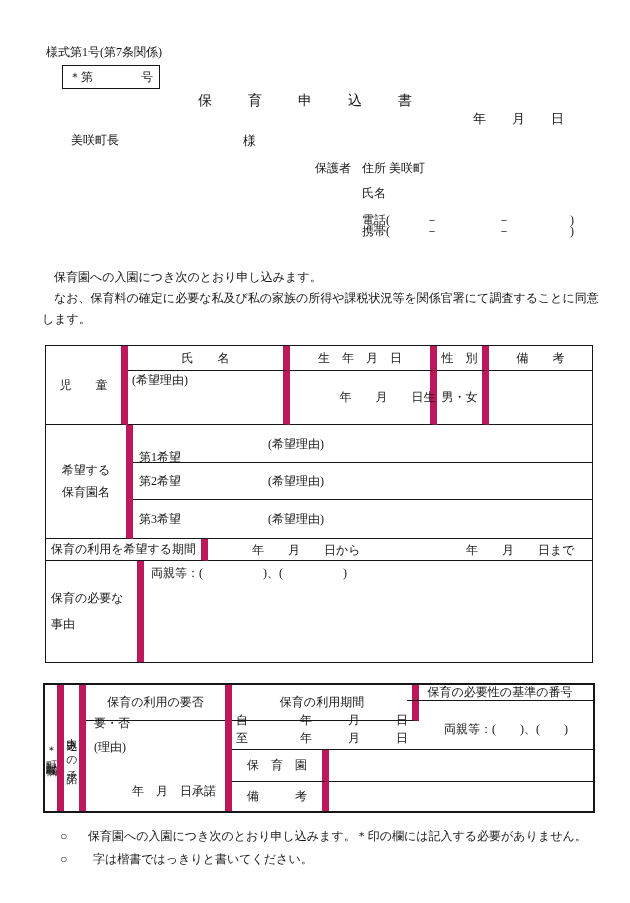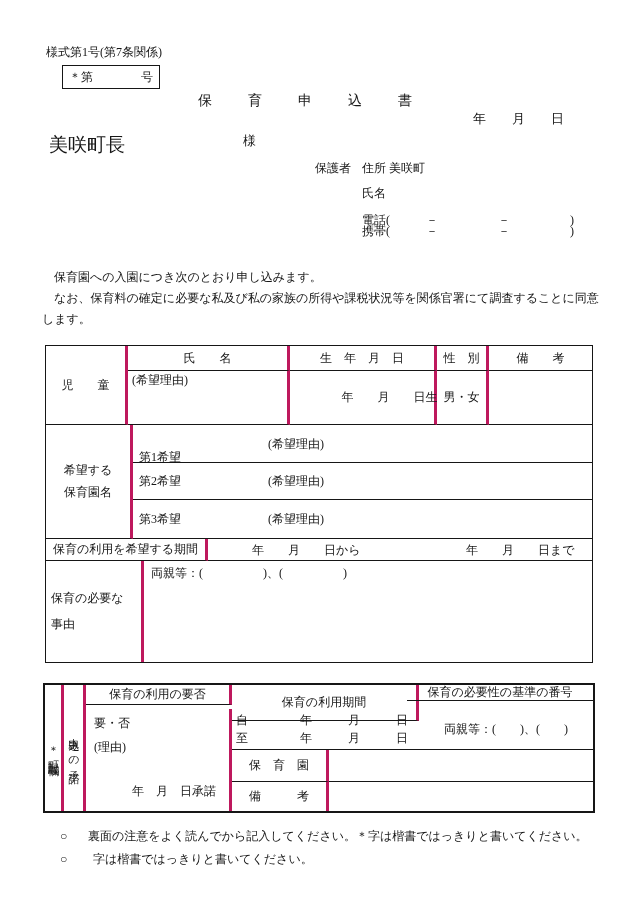--- a/index.html
+++ b/index.html
@@ -1,20 +1,20 @@
 <!DOCTYPE html>
 <html><head>
 <meta charset="utf-8">
 <style>
   html,body{margin:0;padding:0;background:#e8e8e8}
   .page{position:relative;width:630px;height:903px;background:#ffffff;margin:0 auto;
         font-family:"Liberation Serif","DejaVu Serif",serif;color:#161616;font-size:12px;overflow:hidden}
   .abs{position:absolute;white-space:pre;line-height:1.15}
   .cell{position:absolute;box-sizing:border-box}
-  .br{border-right:3px solid #be185d}
+  .br{border-right:7px solid #be185d}
   .bb{border-bottom:1px solid #161616}
   .ctr{display:flex;align-items:center;justify-content:center;white-space:pre;text-align:center}
   .col{display:flex;flex-direction:column;align-items:flex-start;justify-content:center}
   .t1{position:absolute;left:45px;top:345px;width:548px;height:318px;border:1px solid #161616;box-sizing:border-box}
   .t2{position:absolute;left:43px;top:683px;width:552px;height:130px;border:2px solid #161616;box-sizing:border-box}
   .vtext{writing-mode:vertical-rl;text-orientation:upright;letter-spacing:2px;font-size:11px;line-height:1}
   .numbox{position:absolute;left:62px;top:65px;width:98px;height:24px;border:1px solid #161616;box-sizing:border-box;
           display:flex;align-items:center;justify-content:space-between;padding:0 6px;white-space:pre}
 </style>
 </head>
@@ -24,21 +24,21 @@
 
   <div class="abs" style="left:46px;top:46px">様式第1号(第7条関係)</div>
   <div class="numbox">
     <span>＊第</span>
     <span>号</span>
   </div>
 
   <div class="abs" style="left:198px;top:93px;font-size:14px;letter-spacing:11px">保　育　申　込　書</div>
   <div class="abs" style="left:473px;top:112px;font-size:13px">年　　月　　日</div>
 
-  <div class="abs" style="left:49px;top:134px;font-size:19px">美咲町長</div>
+  <div class="abs" style="left:71px;top:134px;font-size:12px">美咲町長</div>
   <div class="abs" style="left:243px;top:134px;font-size:13px">様</div>
 
   <div class="abs" style="left:315px;top:162px">保護者</div>
   <div class="abs" style="left:362px;top:162px">住所 美咲町</div>
   <div class="abs" style="left:362px;top:187px">氏名</div>
   <div class="abs" style="left:362px;top:214px">電話(　　　－　　　　　－　　　　　)</div>
   <div class="abs" style="left:362px;top:225px">携帯(　　　－　　　　　－　　　　　)</div>
 
   <div class="abs" style="left:42px;top:271px">　保育園への入園につき次のとおり申し込みます。</div>
   <div class="abs" style="left:42px;top:292px">　なお、保育料の確定に必要な私及び私の家族の所得や課税状況等を関係官署にて調査することに同意</div>
@@ -91,21 +91,21 @@
   </div>
 
   <div class="t2">
     <div class="cell ctr br" style="left:0;top:0;width:19px;height:126px">
       <span class="vtext">＊町記載欄</span>
     </div>
     <div class="cell ctr br" style="left:19px;top:0;width:22px;height:126px">
       <span class="vtext">申込みの承諾</span>
     </div>
 
-    <div class="cell ctr br bb" style="left:41px;top:0;width:146px;height:20px">保育の利用の要否</div>
+    <div class="cell ctr br bb" style="left:41px;top:0;width:146px;height:36px">保育の利用の要否</div>
     <div class="cell ctr br bb" style="left:187px;top:0;width:187px;height:36px">保育の利用期間</div>
     <div class="cell ctr bb" style="left:362px;top:0;right:0;height:16px">保育の必要性の基準の番号</div>
 
     <div class="cell br" style="left:41px;top:24px;width:146px;bottom:0">
       <span class="abs" style="left:8px;top:8px">要・否</span>
       <span class="abs" style="left:8px;top:32px">(理由)</span>
       <span class="abs" style="left:46px;bottom:12px">年　月　日承諾</span>
     </div>
 
     <div class="cell bb" style="left:187px;top:24px;width:187px;height:41px">
@@ -117,17 +117,17 @@
     <div class="cell ctr bb" style="left:374px;top:24px;right:0;height:41px">両親等：(　　)、(　　)</div>
 
     <div class="cell ctr br bb" style="left:187px;top:65px;width:97px;height:32px">保　育　園</div>
     <div class="cell bb" style="left:284px;top:65px;right:0;height:32px"></div>
 
     <div class="cell ctr br" style="left:187px;top:97px;width:97px;bottom:0">備　　　考</div>
     <div class="cell" style="left:284px;top:97px;right:0;bottom:0"></div>
   </div>
 
   <div class="abs" style="left:60px;top:830px">○</div>
-  <div class="abs" style="left:88px;top:830px">裏面の注意をよく読んでから記入してください。＊字は楷書ではっきりと書いてください。</div>
+  <div class="abs" style="left:88px;top:830px">保育園への入園につき次のとおり申し込みます。＊印の欄には記入する必要がありません。</div>
   <div class="abs" style="left:60px;top:853px">○</div>
   <div class="abs" style="left:93px;top:853px">字は楷書ではっきりと書いてください。</div>
 
 </div>
 
 </body></html>

